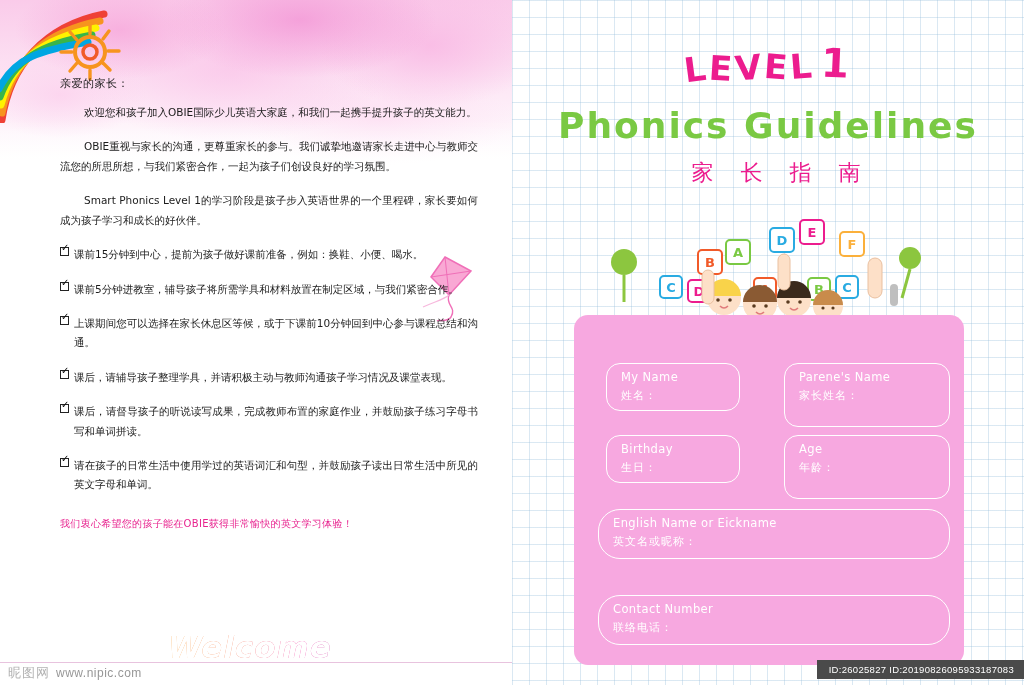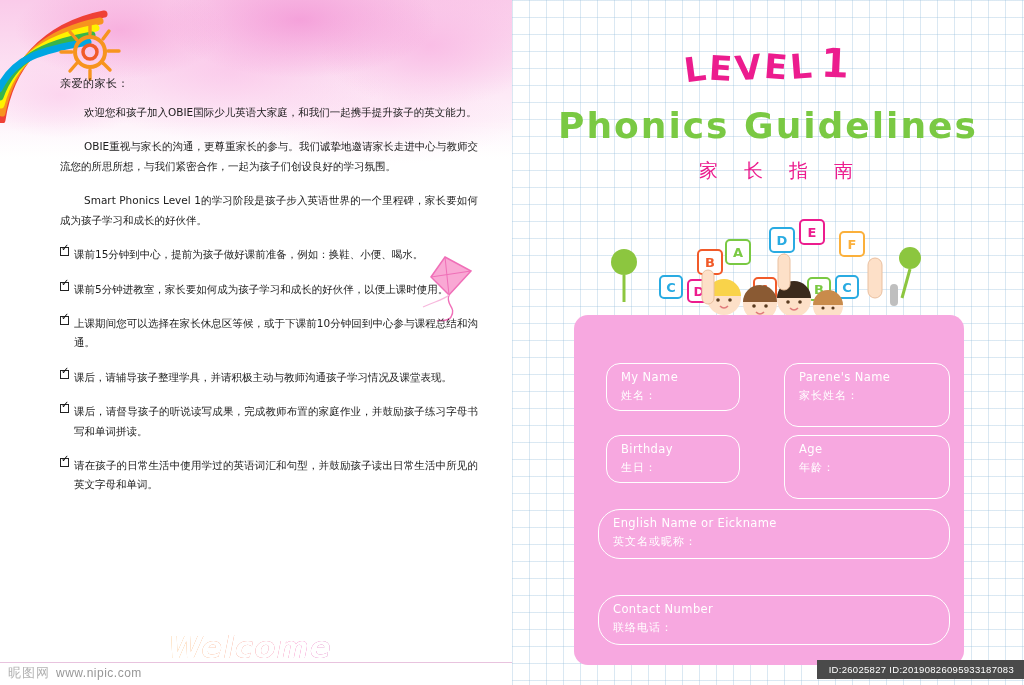--- a/index.html
+++ b/index.html
@@ -116,21 +116,21 @@
 
   #title-en{
     position:absolute; top:105px; left:0; width:512px; text-align:center;
     font-family:"DejaVu Sans", sans-serif;
     font-size:36px; font-weight:bold; color:#7ac943;
     letter-spacing:2px;
   }
   #title-zh{
     position:absolute; top:158px; left:0; width:512px; text-align:center;
     font-family:"DejaVu Sans", sans-serif;
-    font-size:19px; color:#ec1c8e; letter-spacing:10px; padding-left:26px;
+    font-size:22px; color:#ec1c8e; letter-spacing:10px; padding-left:26px;
   }
 
   #kids-art{ position:absolute; left:90px; top:210px; width:330px; height:115px; }
 
   #form-card{
     position:absolute; left:62px; top:315px; width:390px; height:350px;
     background:#f7a8e0; border-radius:14px;
   }
   .field{
     position:absolute;
@@ -200,26 +200,27 @@
   </svg>
 
   <div id="left-content">
     <div id="greeting" class="zh">亲爱的家长：</div>
 
     <p class="para indent zh">欢迎您和孩子加入OBIE国际少儿英语大家庭，和我们一起携手提升孩子的英文能力。</p>
     <p class="para indent zh">OBIE重视与家长的沟通，更尊重家长的参与。我们诚挚地邀请家长走进中心与教师交流您的所思所想，与我们紧密合作，一起为孩子们创设良好的学习氛围。</p>
     <p class="para indent zh">Smart Phonics Level 1的学习阶段是孩子步入英语世界的一个里程碑，家长要如何成为孩子学习和成长的好伙伴。</p>
 
     <p class="bullet zh"><span class="chk"></span><span>课前15分钟到中心，提前为孩子做好课前准备，例如：换鞋、小便、喝水。</span></p>
-    <p class="bullet zh"><span class="chk"></span><span>课前5分钟进教室，家长要如何成为孩子学习和成长的好伙伴，以便上课时使用。</span></p>
+    <p class="bullet zh"><span class="chk"></span><span>课前5分钟进教室，辅导孩子将所需学具和材料放置在制定区域，与我们紧密合作。</span></p>
     <p class="bullet zh"><span class="chk"></span><span>上课期间您可以选择在家长休息区等候，或于下课前10分钟回到中心参与课程总结和沟通。</span></p>
     <p class="bullet zh"><span class="chk"></span><span>课后，请辅导孩子整理学具，并请积极主动与教师沟通孩子学习情况及课堂表现。</span></p>
     <p class="bullet zh"><span class="chk"></span><span>课后，请督导孩子的听说读写成果，完成教师布置的家庭作业，并鼓励孩子练习字母书写和单词拼读。</span></p>
     <p class="bullet zh"><span class="chk"></span><span>请在孩子的日常生活中使用学过的英语词汇和句型，并鼓励孩子读出日常生活中所见的英文字母和单词。</span></p>
 
+    <div id="closing" class="zh">我们衷心希望您的孩子能在OBIE获得非常愉快的英文学习体验！</div>
   </div>
 
   <div id="welcome-wrap">
     <div id="welcome-text">Welcome</div>
   </div>
 
   <div id="bottom-rule"></div>
 
   <div id="watermark">
     <span class="wm-zh">昵图网</span>

